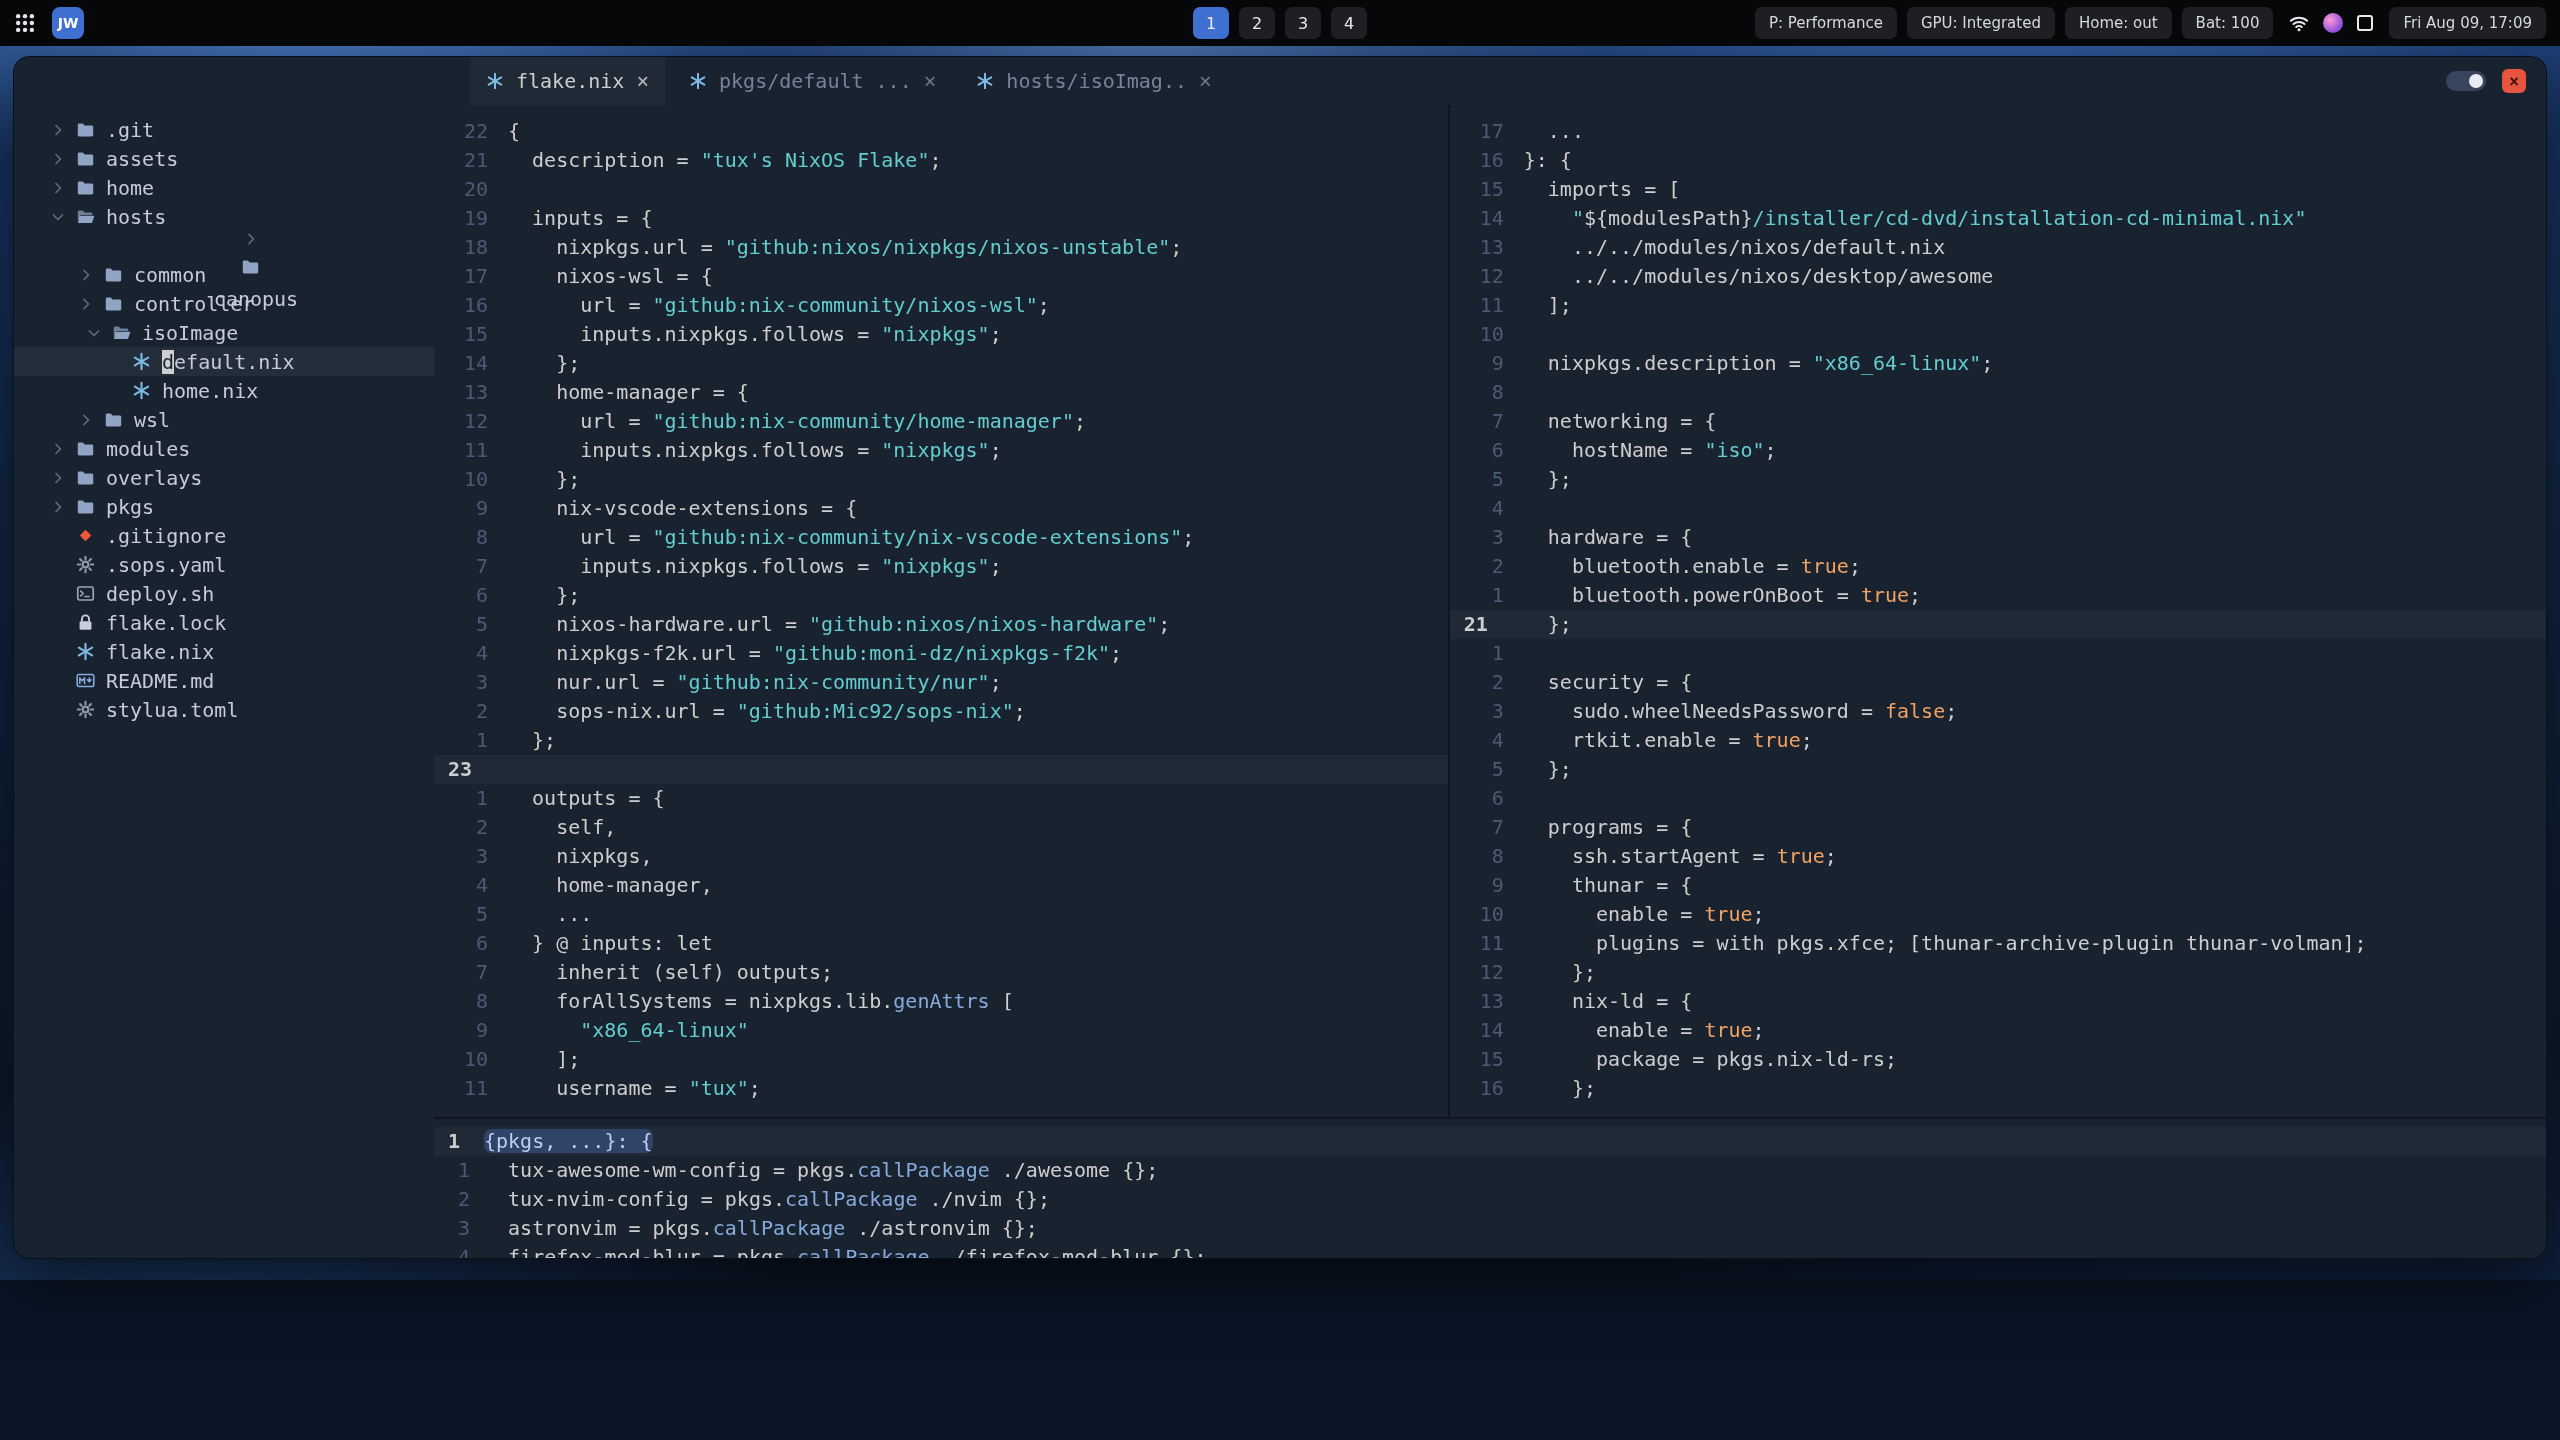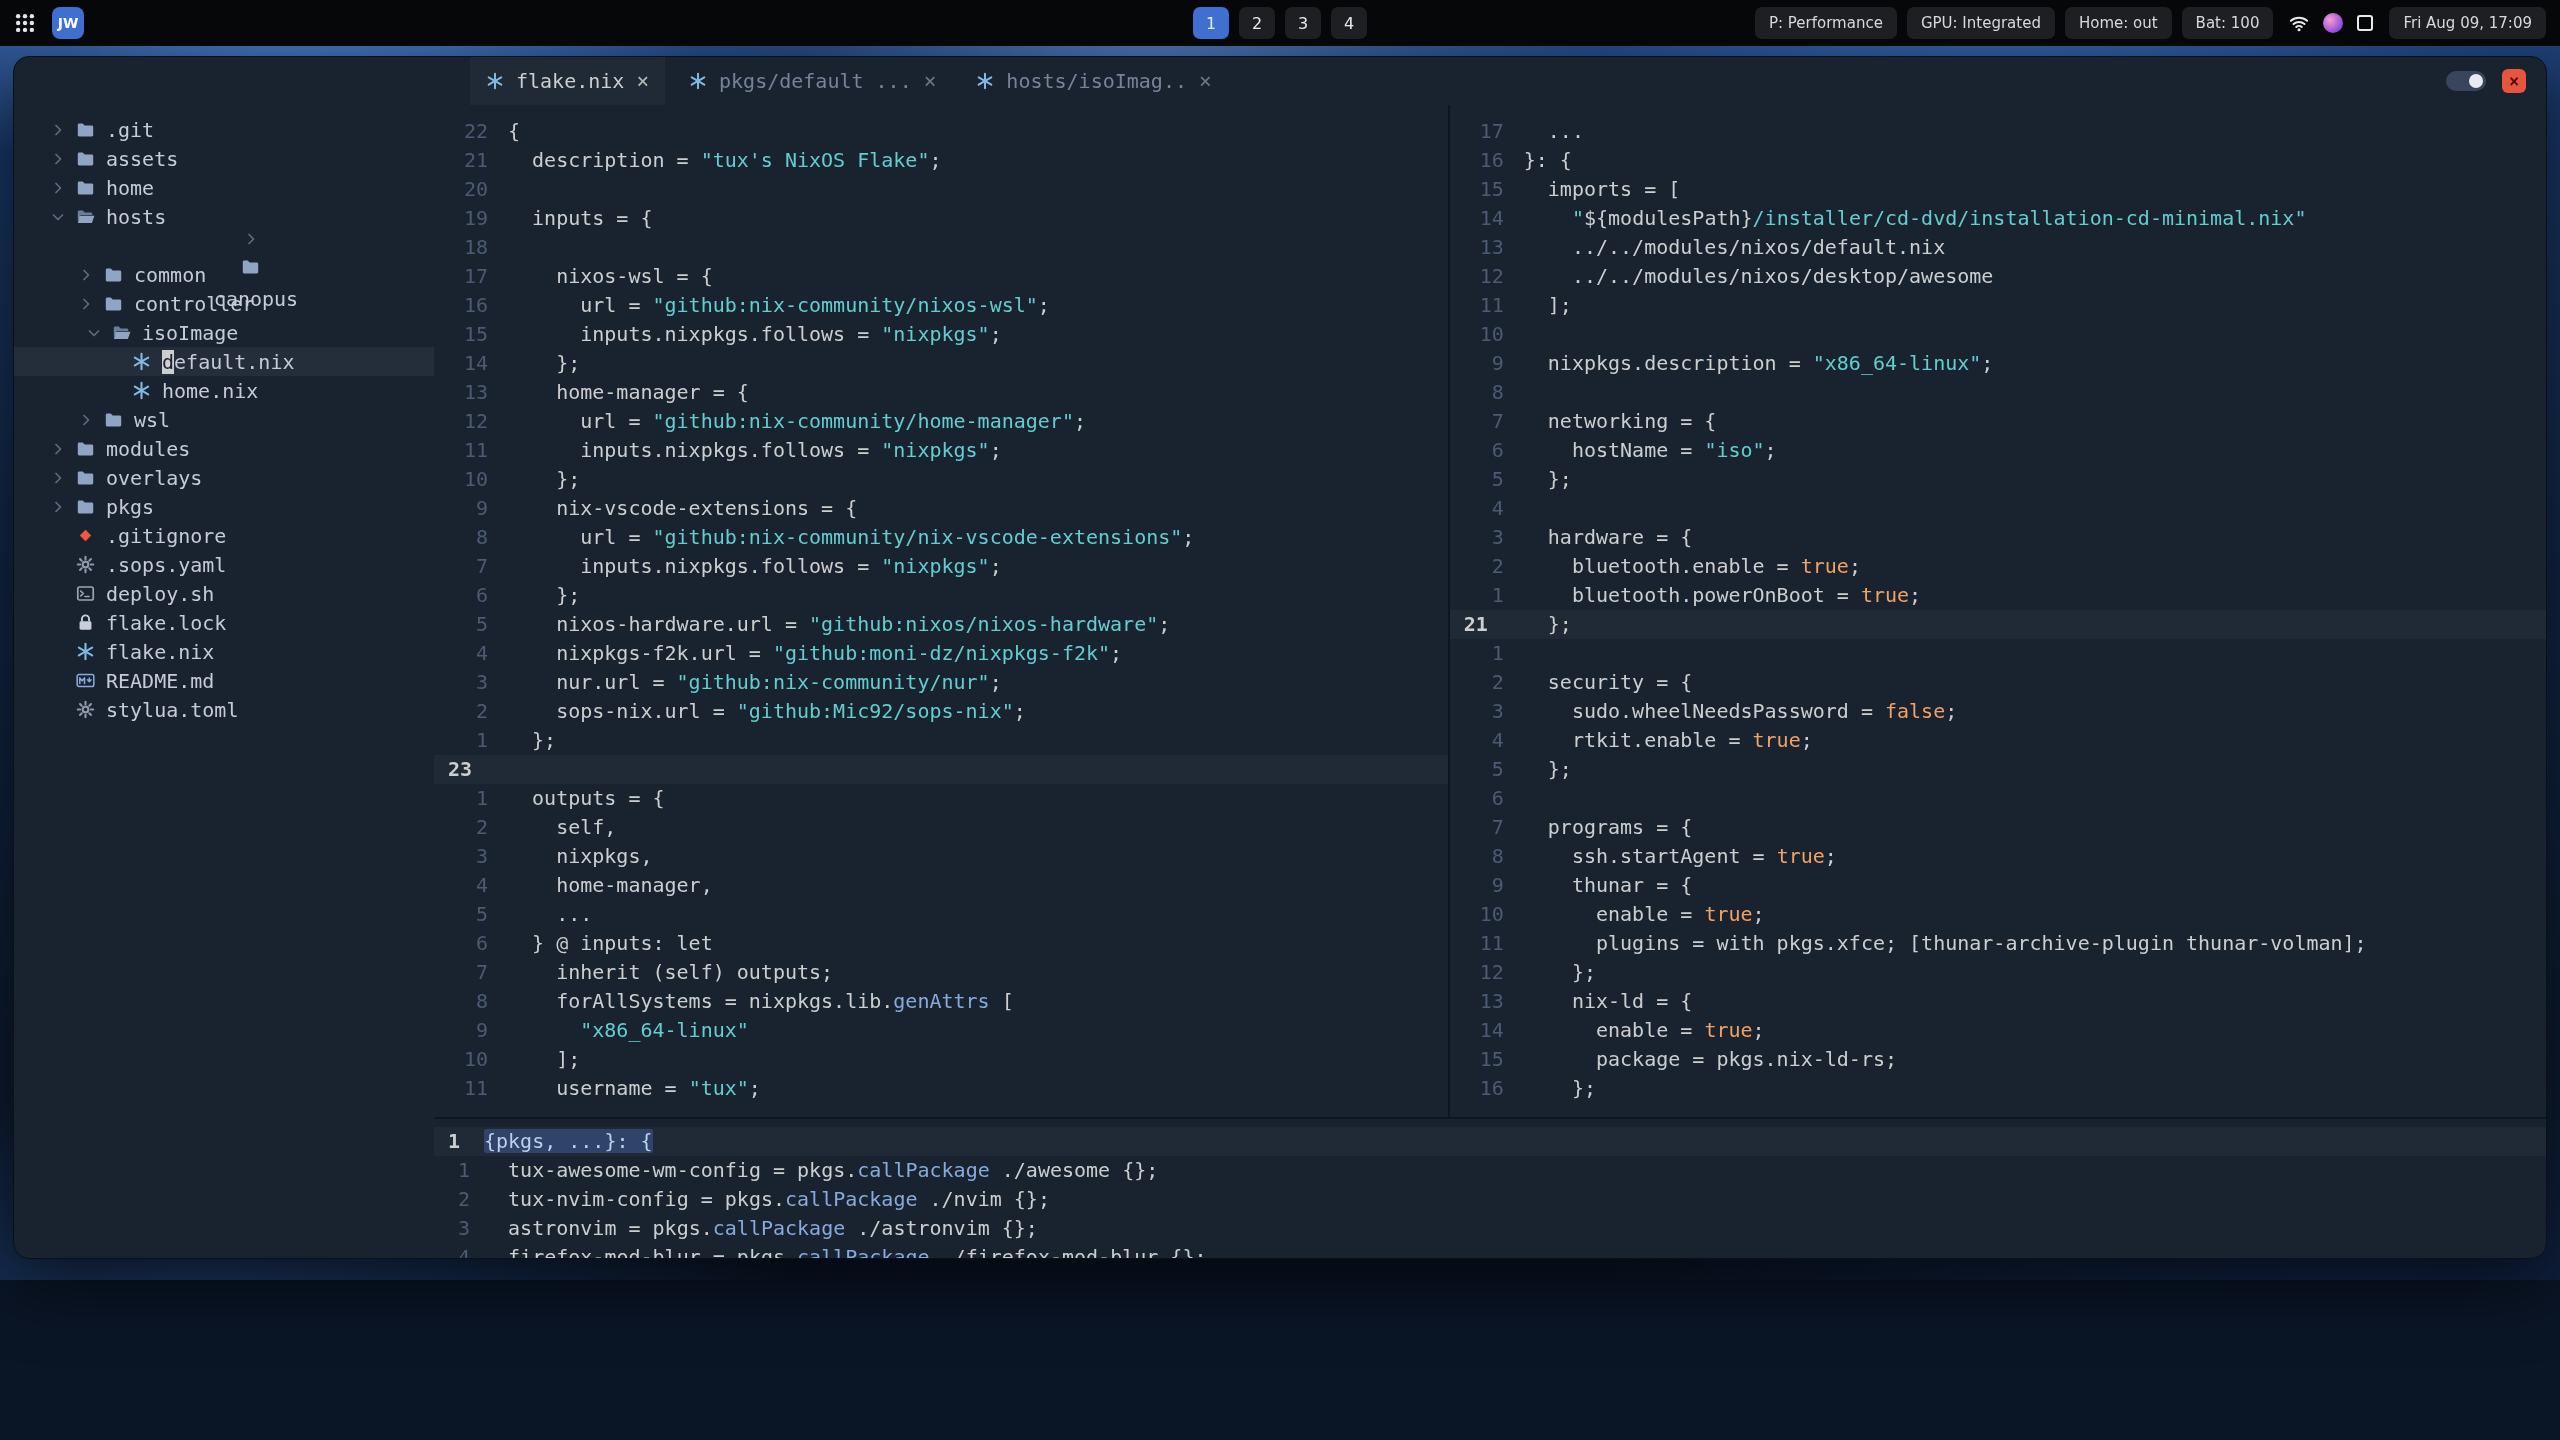--- a/index.html
+++ b/index.html
@@ -86,21 +86,21 @@
   .cline{display:flex;height:29px;line-height:29px;font-size:20px;white-space:pre}
   .cline.cur{background:rgba(255,255,255,.03)}
   .lnum{flex:0 0 74px;text-align:right;padding-right:20px;color:#4c5a73}
   .lnum-cur{text-align:left;padding-left:14px;color:#cdcecf;font-weight:bold}
   .pane-bottom .lnum{flex-basis:50px;padding-right:14px}
   .ltext{white-space:pre}
   .tok-fg{color:#cdcecf}
   .tok-str{color:var(--string,#63cdcf)}
   .tok-bool{color:var(--boolean,#f4a261)}
   .tok-fn{color:var(--accent-blue,#86abdc)}
-  .tok-sel{background:#2f4468;color:#bcd0ef;border-radius:2px}
+  .tok-sel{background:#2f4468;color:#bcd0ef;border-radius:8px}
 
   
   .statusline{grid-row:2;grid-column:1/3;background:#121a26;display:flex;align-items:center;
     justify-content:space-between;font-size:19px;overflow:hidden}
   .sl-left{display:flex;align-items:center;height:100%}
   .seg{display:flex;align-items:center;gap:10px;height:100%}
   .seg-mode{background:var(--mode-bg,#c8d0da);color:#16202e;font-weight:bold;
     padding:0 30px 0 18px;clip-path:polygon(0 0,calc(100% - 14px) 0,100% 100%,0 100%)}
   .seg-buf{background:#26334a;color:#ccd2dd;margin-left:-14px;
     padding:2px 30px;clip-path:polygon(14px 0,100% 0,calc(100% - 14px) 100%,0 100%)}
@@ -484,21 +484,21 @@
           <span class="closebtn">×</span>
         </div>
       </div>
       <div class="splits">
         <div class="toprow">
           <div class="pane" id="pane-flake">
               <div class="cline"><span class="lnum">22</span><span class="ltext"><span class="tok-fg">{</span></span></div>
               <div class="cline"><span class="lnum">21</span><span class="ltext"><span class="tok-fg">  description = </span><span class="tok-str">"tux's NixOS Flake"</span><span class="tok-fg">;</span></span></div>
               <div class="cline"><span class="lnum">20</span><span class="ltext"></span></div>
               <div class="cline"><span class="lnum">19</span><span class="ltext"><span class="tok-fg">  inputs = {</span></span></div>
-              <div class="cline"><span class="lnum">18</span></div>
+              <div class="cline"><span class="lnum">18</span><span class="ltext"><span class="tok-fg">    nixpkgs.url = </span><span class="tok-str">"github:nixos/nixpkgs/nixos-unstable"</span><span class="tok-fg">;</span></span></div>
               <div class="cline"><span class="lnum">17</span><span class="ltext"><span class="tok-fg">    nixos-wsl = {</span></span></div>
               <div class="cline"><span class="lnum">16</span><span class="ltext"><span class="tok-fg">      url = </span><span class="tok-str">"github:nix-community/nixos-wsl"</span><span class="tok-fg">;</span></span></div>
               <div class="cline"><span class="lnum">15</span><span class="ltext"><span class="tok-fg">      inputs.nixpkgs.follows = </span><span class="tok-str">"nixpkgs"</span><span class="tok-fg">;</span></span></div>
               <div class="cline"><span class="lnum">14</span><span class="ltext"><span class="tok-fg">    };</span></span></div>
               <div class="cline"><span class="lnum">13</span><span class="ltext"><span class="tok-fg">    home-manager = {</span></span></div>
               <div class="cline"><span class="lnum">12</span><span class="ltext"><span class="tok-fg">      url = </span><span class="tok-str">"github:nix-community/home-manager"</span><span class="tok-fg">;</span></span></div>
               <div class="cline"><span class="lnum">11</span><span class="ltext"><span class="tok-fg">      inputs.nixpkgs.follows = </span><span class="tok-str">"nixpkgs"</span><span class="tok-fg">;</span></span></div>
               <div class="cline"><span class="lnum">10</span><span class="ltext"><span class="tok-fg">    };</span></span></div>
               <div class="cline"><span class="lnum">9</span><span class="ltext"><span class="tok-fg">    nix-vscode-extensions = {</span></span></div>
               <div class="cline"><span class="lnum">8</span><span class="ltext"><span class="tok-fg">      url = </span><span class="tok-str">"github:nix-community/nix-vscode-extensions"</span><span class="tok-fg">;</span></span></div>

